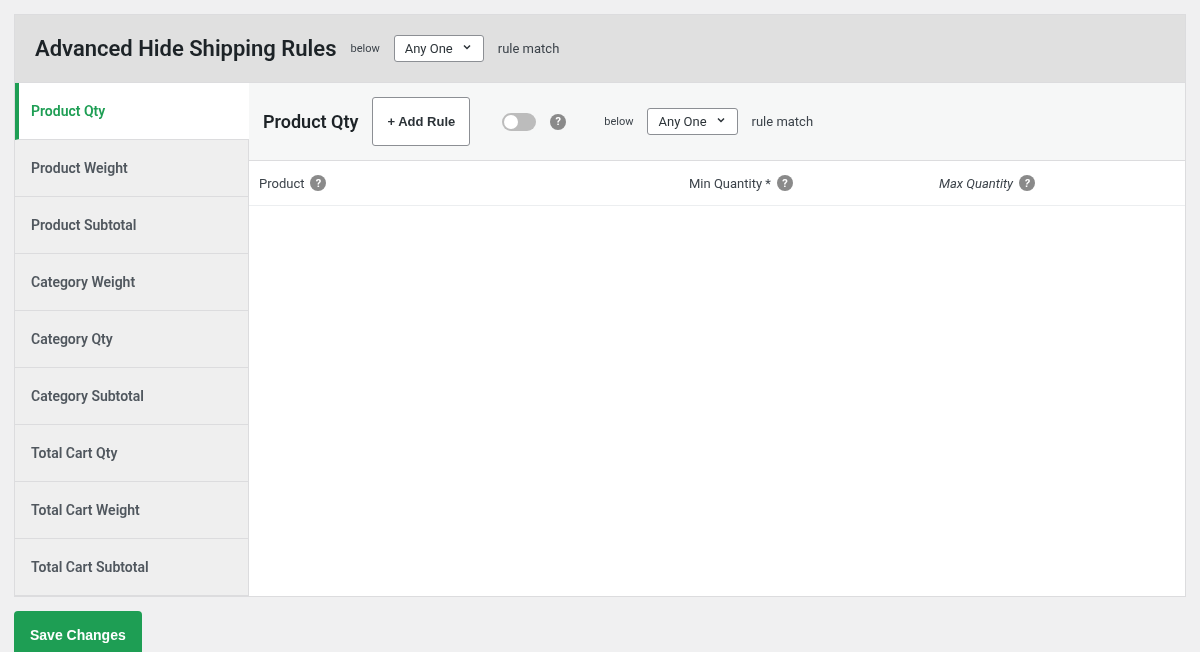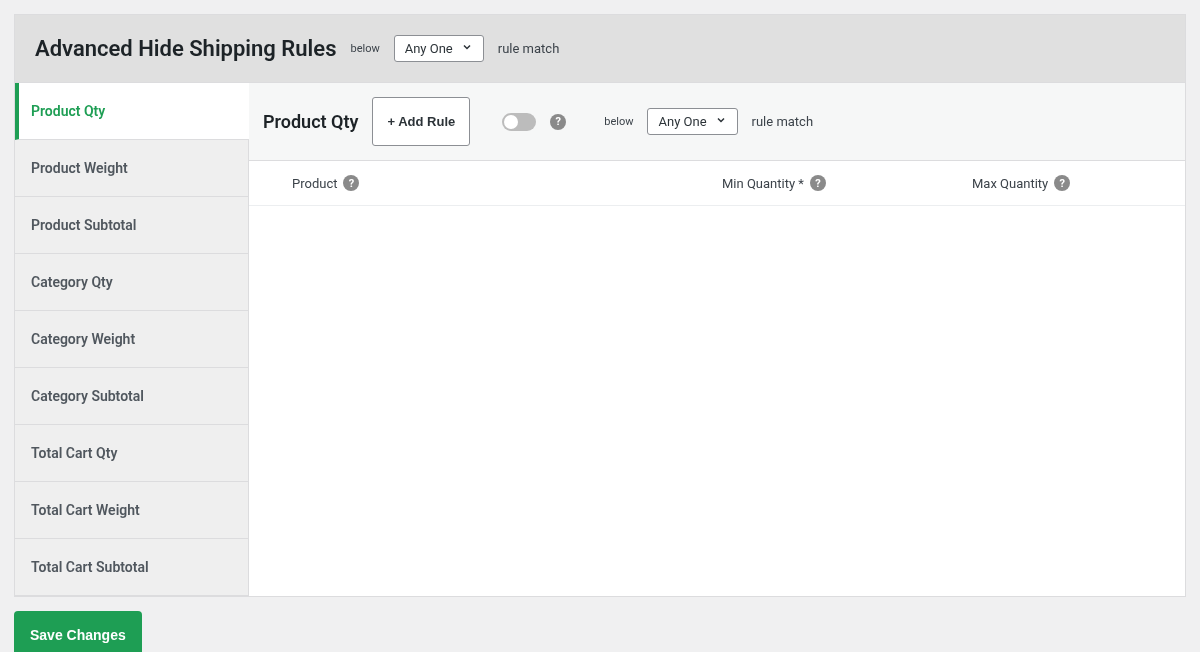--- a/index.html
+++ b/index.html
@@ -137,40 +137,40 @@
       font-size: 11px;
       font-weight: 700;
       cursor: help;
     }
     .spacer {
       width: 10px;
     }
 
     .columns {
       display: flex;
-      padding: 14px 20px;
+      padding: 14px 10px;
       border-bottom: 1px solid #eceef0;
       gap: 60px;
-      justify-content: center;
     }
     .col {
       display: flex;
       align-items: center;
       gap: 6px;
       font-size: 13px;
       color: #3c434a;
     }
     .col-product {
       flex: 0 0 370px;
     }
     .col-min {
       flex: 0 0 190px;
     }
     .col-max {
       flex: 0 0 170px;
+      font-style: italic;
     }
     .empty-area {
       height: 380px;
       background: #fff;
     }
 
     .footer {
       padding: 14px 0;
     }
     .btn-save {
@@ -204,22 +204,22 @@
       </div>
       <span class="rule-match-text">rule match</span>
     </div>
 
     <div class="body">
 
       <div class="sidebar" id="sidebar">
           <div class="sidebar-item active">Product Qty</div>
           <div class="sidebar-item">Product Weight</div>
           <div class="sidebar-item">Product Subtotal</div>
+          <div class="sidebar-item">Category Weight</div>
           <div class="sidebar-item">Category Qty</div>
-          <div class="sidebar-item">Category Weight</div>
           <div class="sidebar-item">Category Subtotal</div>
           <div class="sidebar-item">Total Cart Qty</div>
           <div class="sidebar-item">Total Cart Weight</div>
           <div class="sidebar-item">Total Cart Subtotal</div>
         </div>
 
       <div class="content">
 
         <div class="content-header">
           <span class="content-title">Product Qty</span>

